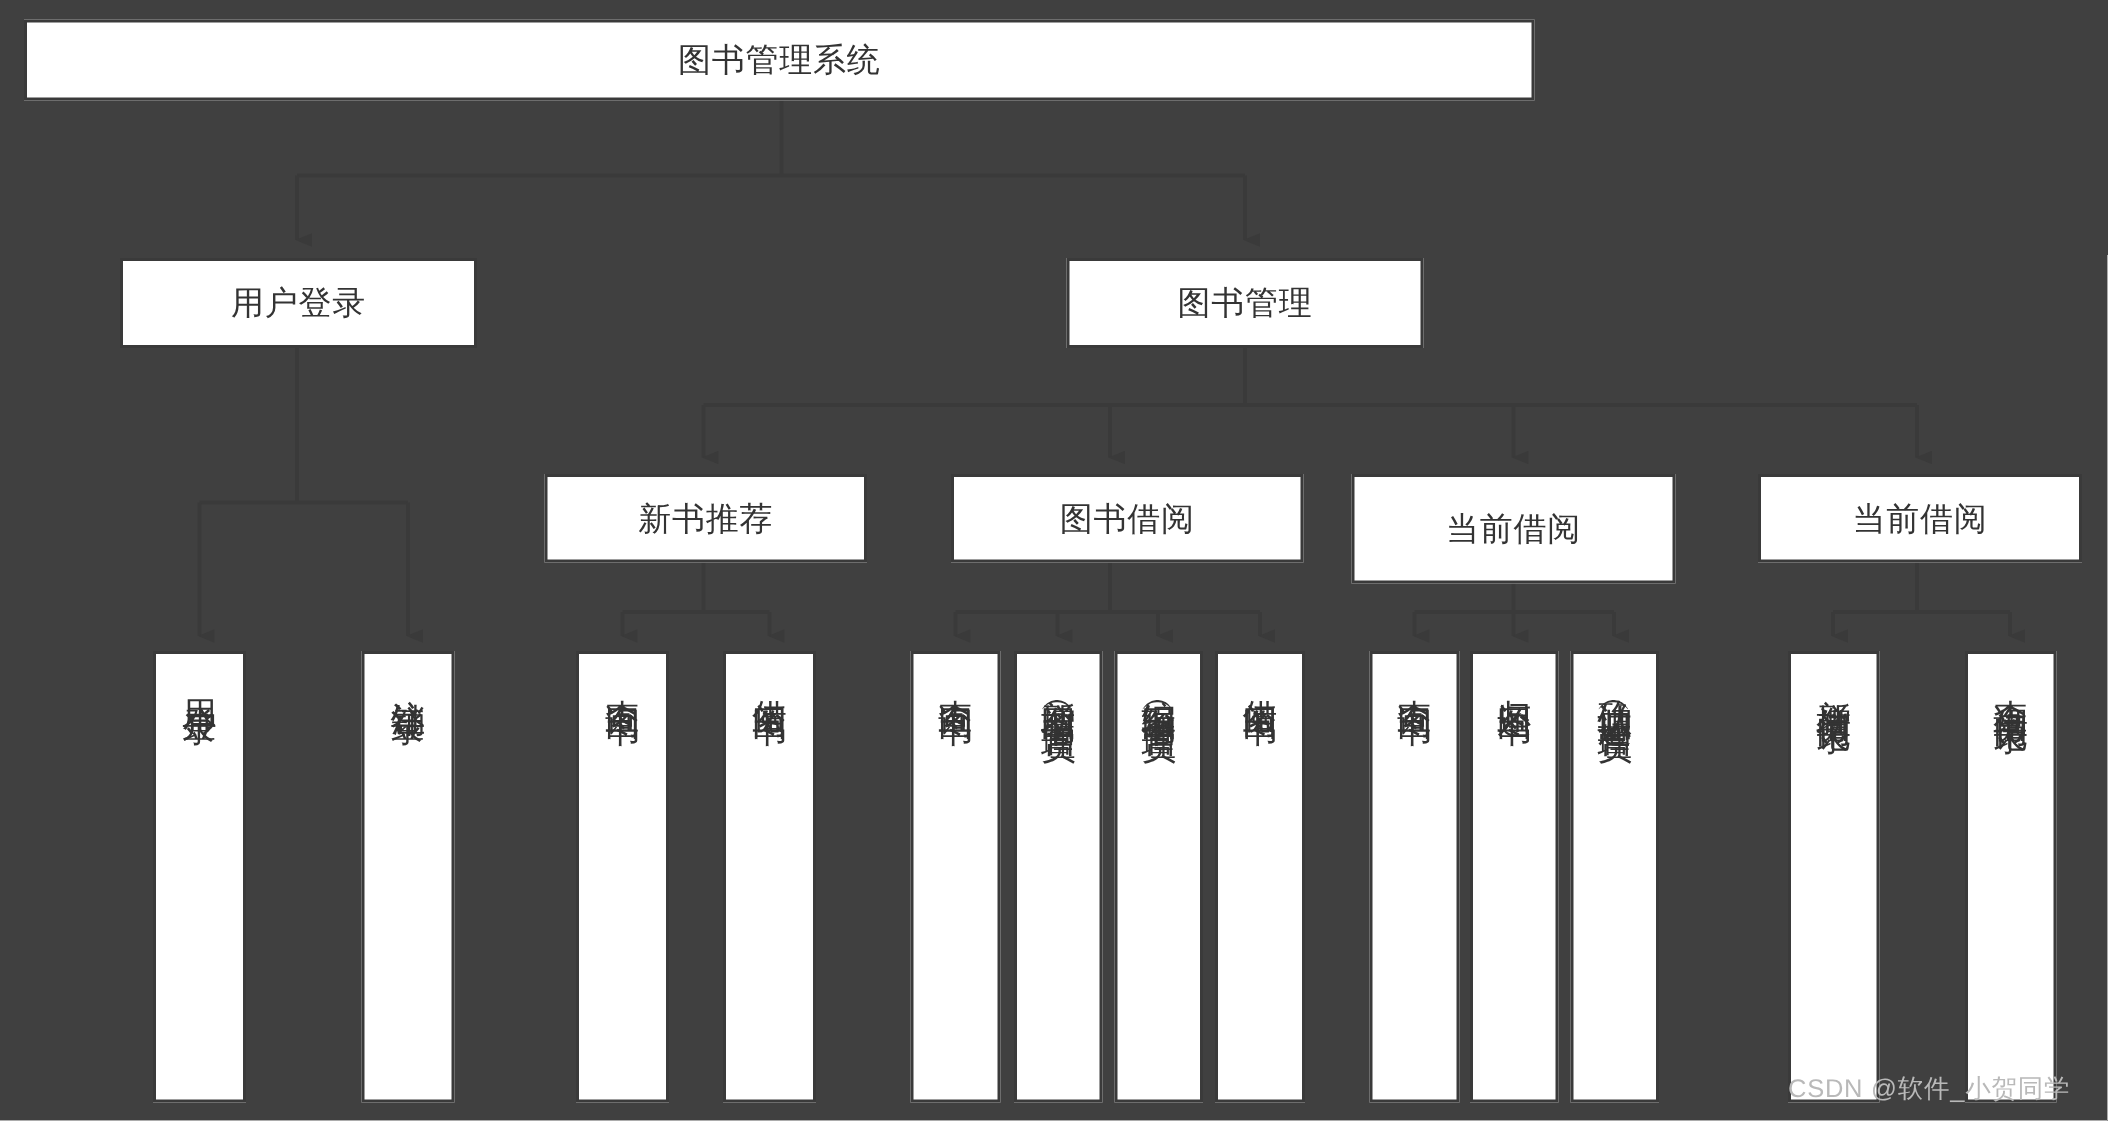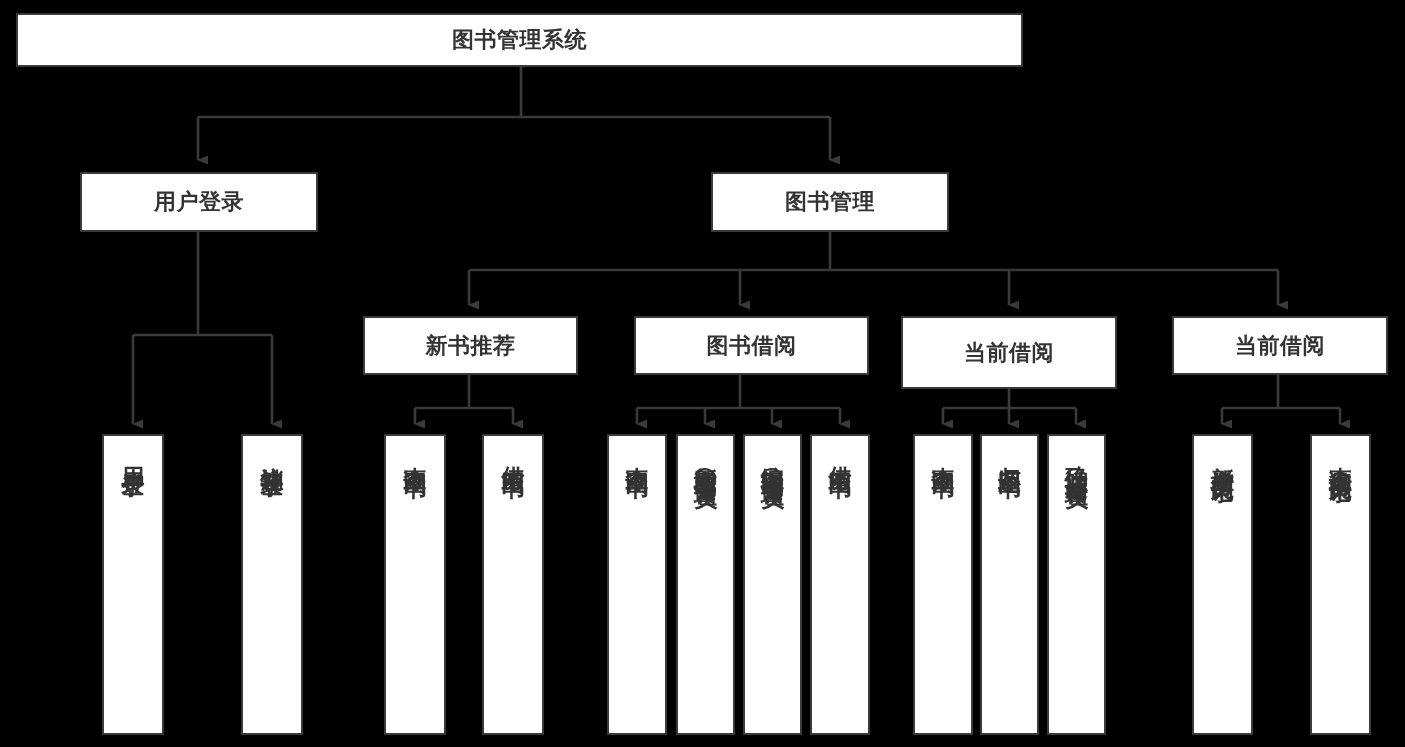--- a/index.html
+++ b/index.html
@@ -8,23 +8,22 @@
     padding: 0;
     background: #ffffff;
   }
   body {
     font-family: "Liberation Sans", "DejaVu Sans", sans-serif;
   }
   #diagram-canvas {
     position: relative;
     width: 1405px;
     height: 747px;
-    background: #000000;
+    background: #404040;
     overflow: hidden;
-    font-weight: bold;
   }
   #edges-layer {
     position: absolute;
     left: 0;
     top: 0;
     width: 1405px;
     height: 747px;
     pointer-events: none;
   }
   .node {
@@ -192,14 +191,15 @@
     <span class="node-label">确认归还（管理员）</span>
   </div>
 
   <div class="node vert" style="left:1192px; top:434px; width:61px; height:301px;">
     <span class="node-label">新增借阅记录</span>
   </div>
   <div class="node vert" style="left:1310px; top:434px; width:61px; height:301px;">
     <span class="node-label">查询借阅记录</span>
   </div>
 
+  <div class="watermark">CSDN @软件_小贺同学</div>
 
 </div>
 
 </body></html>

